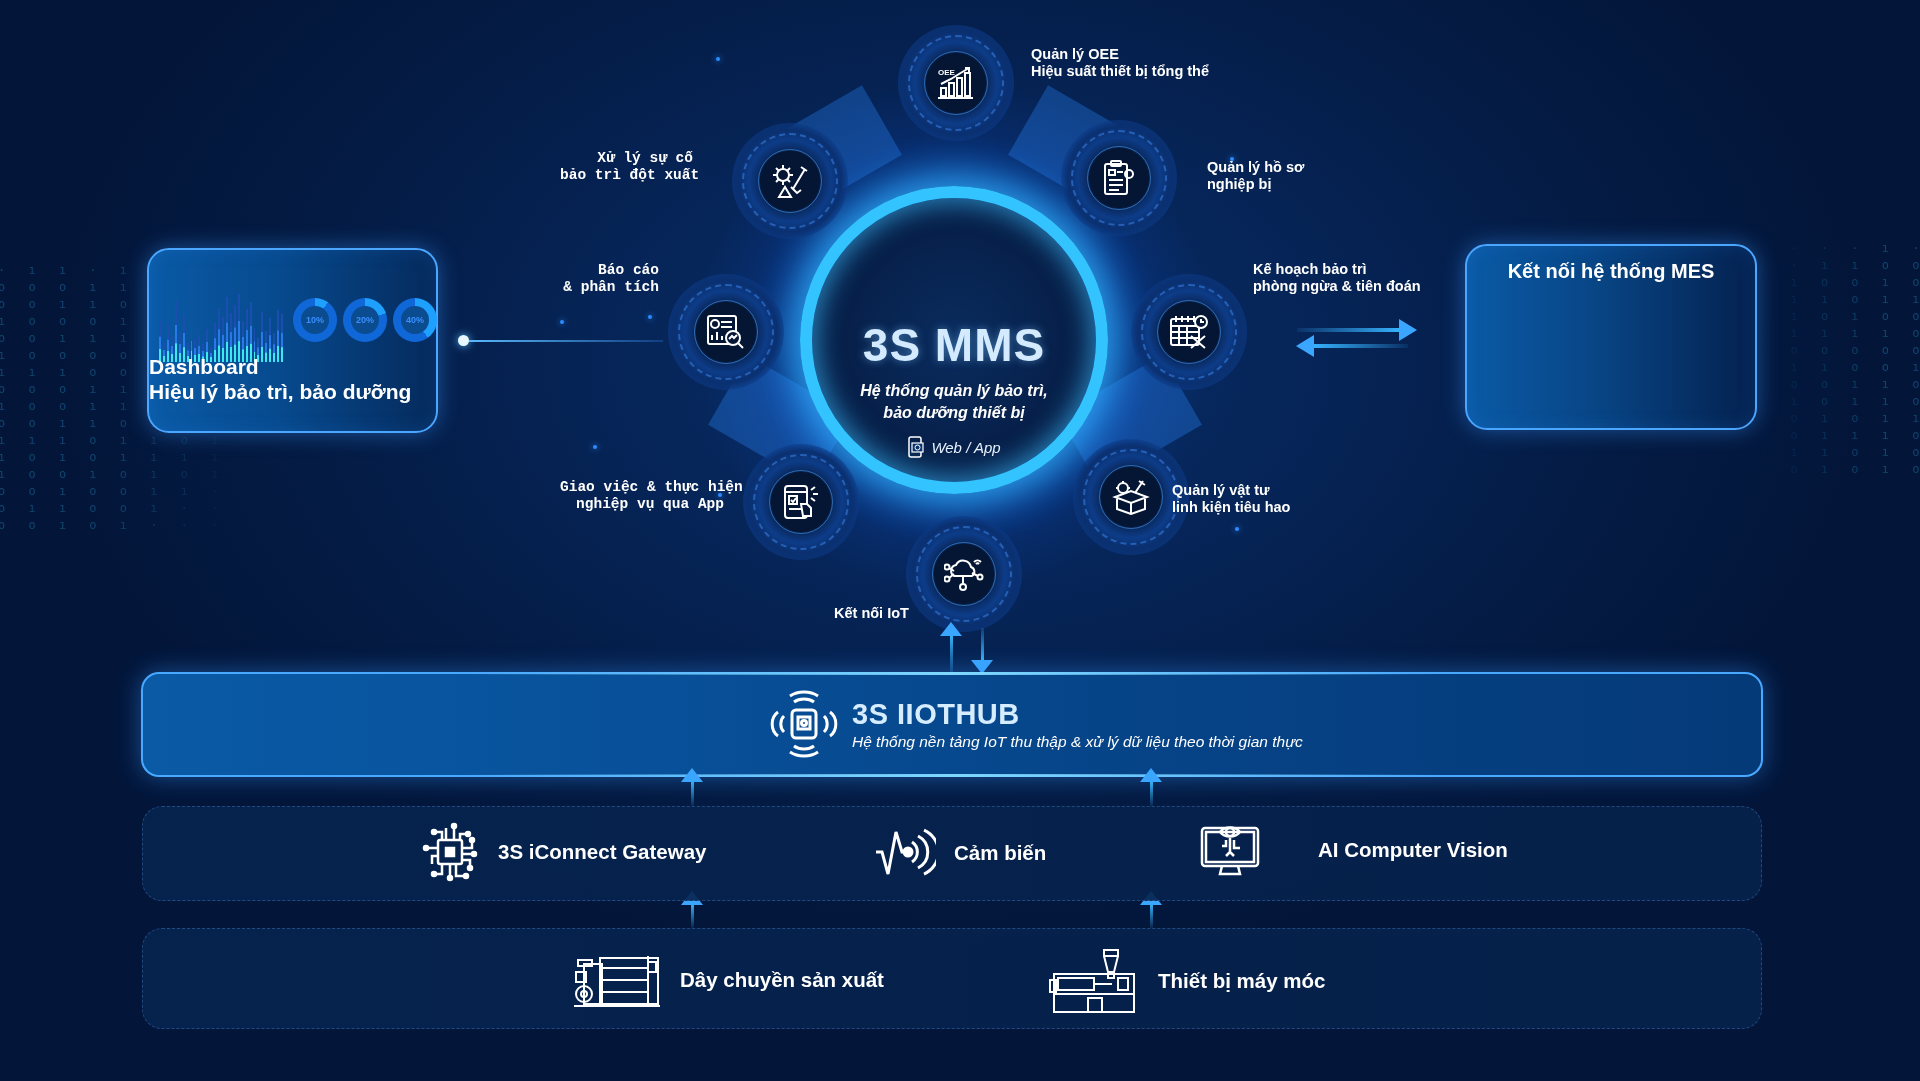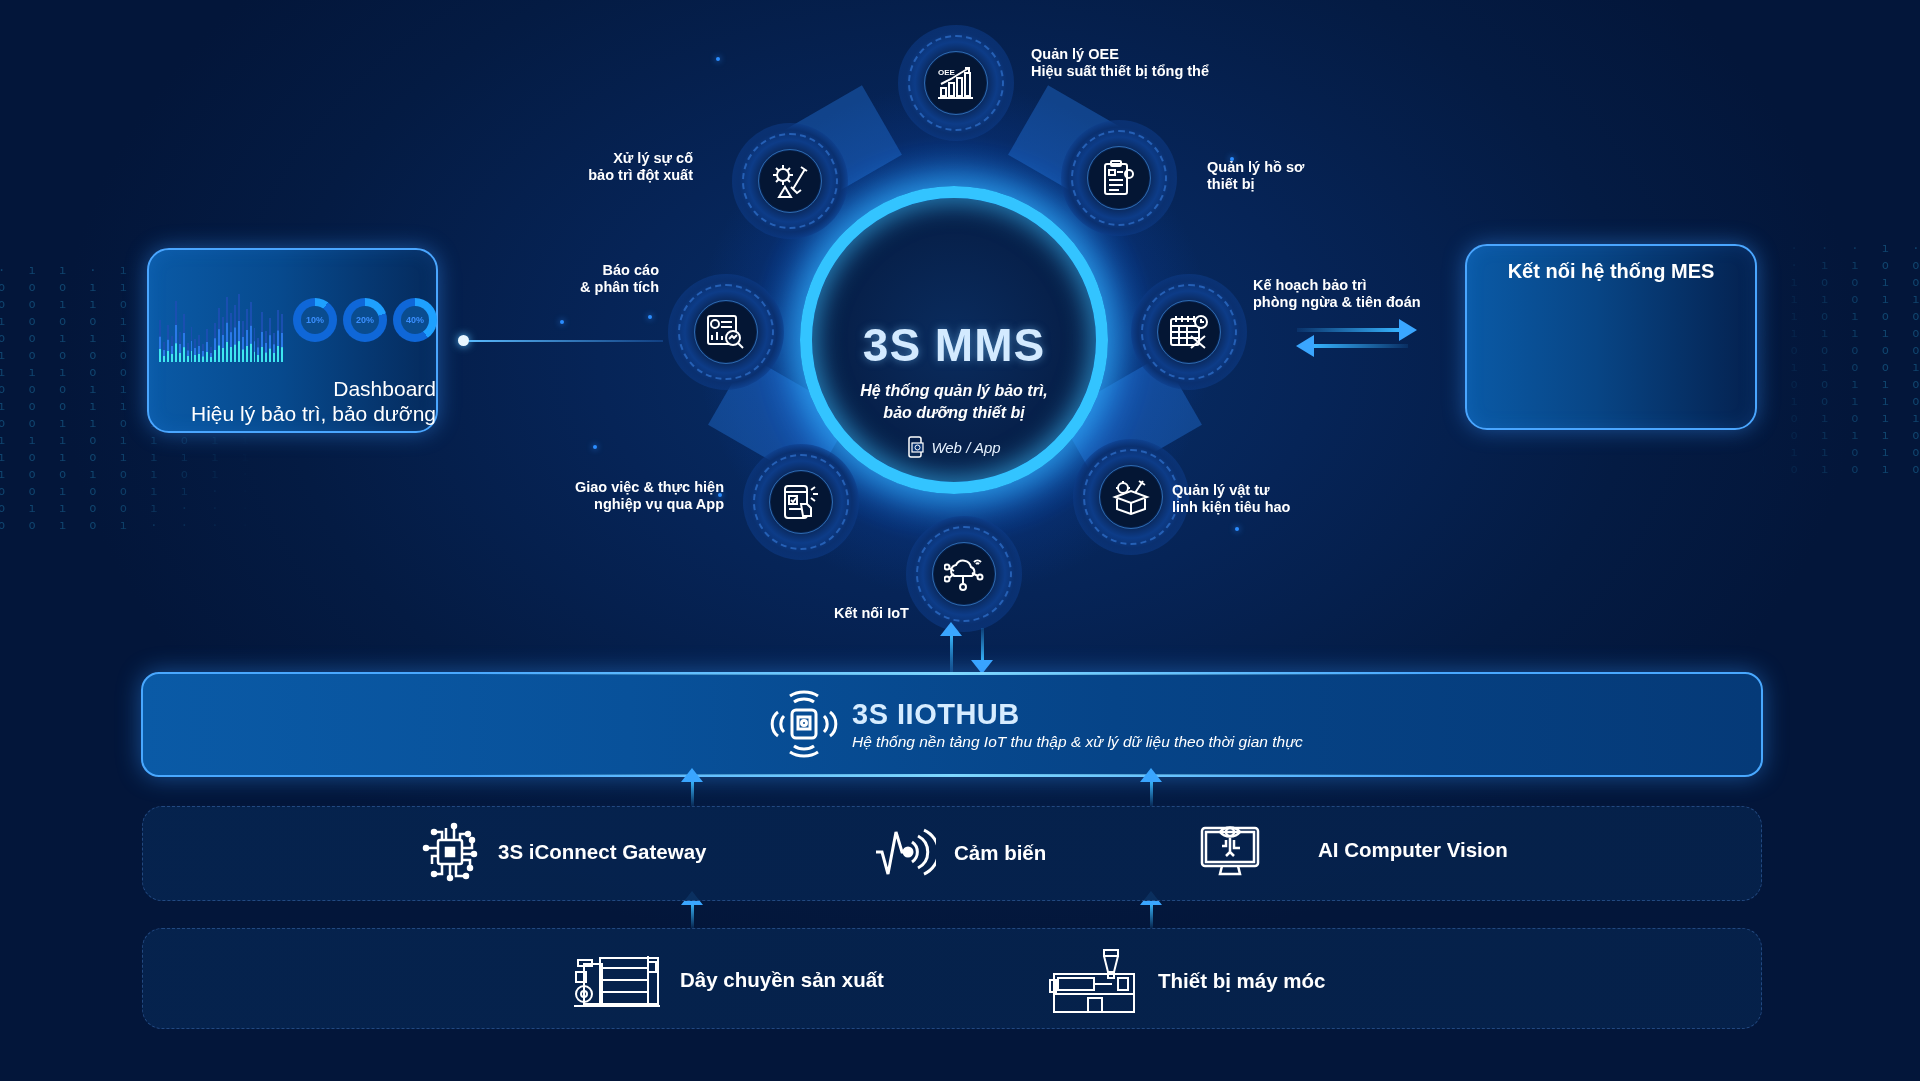--- a/index.html
+++ b/index.html
@@ -24,21 +24,21 @@
     box-shadow: 0 0 22px rgba(56,150,255,.45), inset 0 0 18px rgba(50,140,255,.15);
   }
   .dash { left: 147px; top: 248px; width: 291px; height: 185px;
     background: linear-gradient(90deg, #0a5aa6 0%, #074a8e 45%, #052a5c 100%); }
   .dash .bars { position: absolute; left: 10px; top: 44px; width: 124px; height: 68px; display: flex; align-items: flex-end; gap: 2px; }
   .dash .bars span { display: block; width: 2.5px; background: linear-gradient(to top, #3ee6f0 0%, #3ee6f0 30%, #2b78e8 31%, #2b78e8 60%, #1a4fb0 61%, #1a4fb0 100%); }
   .donuts { position: absolute; left: 144px; top: 48px; display: flex; gap: 6px; }
   .donut { width: 44px; height: 44px; border-radius: 50%; position: relative; display:flex; align-items:center; justify-content:center; }
   .donut::after { content:""; position:absolute; inset:8px; border-radius:50%; background:#0a4c8f; }
   .donut span { position: relative; z-index: 2; font-size: 9px; font-weight: bold; color: #3a8fff; }
-  .dash .title { position: absolute; left: 0; right: 0; top: 126px; text-align: right; font-size: 21px; font-weight: normal; line-height: 25px; }
+  .dash .title { position: absolute; left: 0; right: 0; top: 104px; text-align: left; font-size: 21px; font-weight: bold; line-height: 25px; }
 
   .connector { position: absolute; left: 463px; top: 340px; width: 200px; height: 2px; background: linear-gradient(90deg, #5bbcff, rgba(40,120,220,.3)); }
   .connector-dot { position: absolute; left: 458px; top: 335px; width: 11px; height: 11px; border-radius: 50%; background: #e8f6ff; box-shadow: 0 0 8px #58c0ff; }
 
   
   .mes { left: 1465px; top: 244px; width: 292px; height: 186px;
     background: linear-gradient(90deg, #0a5aa6 0%, #084585 45%, #04214f 100%); text-align: center; }
   .mes .big { margin-top: 48px; font-size: 42px; font-weight: bold; color: #d9ecff; letter-spacing: 1px; text-shadow: 0 0 6px rgba(120,190,255,.4); }
   .mes .sub { margin-top: 14px; font-size: 20px; font-weight: bold; }
 
@@ -62,21 +62,21 @@
   .mms-text .web { margin-top: 12px; font-size: 15px; font-style: italic; display: flex; justify-content: center; align-items: center; gap: 6px; color: #e6f2ff; }
 
   .node { position: absolute; width: 116px; height: 116px; border-radius: 50%; margin-left: -58px; margin-top: -58px;
     background: radial-gradient(circle, #041634 0 36%, #0a2a60 38%, #0d3c88 50%, #0a3070 62%, rgba(15,70,160,.4) 74%, rgba(15,70,160,0) 78%);
     display: flex; align-items: center; justify-content: center; }
   .node::before { content:""; position: absolute; inset: 10px; border-radius: 50%; border: 2px dashed rgba(70,150,255,.45); }
   .node::after { content:""; position: absolute; inset: 26px; border-radius: 50%; border: 1px solid rgba(80,170,255,.5); }
   .node svg { position: relative; z-index: 2; }
 
   .label { position: absolute; font-size: 14.5px; font-weight: bold; line-height: 17px; white-space: nowrap; }
-  .label.r { text-align: right; }
+  .label.r { text-align: right; font-family: Liberation Mono, monospace; }
 
   
   .varrow { position: absolute; width: 3px; background: linear-gradient(to bottom, #38b8ff, rgba(40,170,255,.2)); }
   .varrow.up::before { content:""; position:absolute; left:-10px; top:-12px; border-bottom: 14px solid #3aa6ff; border-left: 11.5px solid transparent; border-right: 11.5px solid transparent; }
   .varrow.down { background: linear-gradient(to top, #38b8ff, rgba(40,170,255,.2)); }
   .varrow.down::after { content:""; position:absolute; left:-10px; bottom:-12px; border-top: 14px solid #3aa6ff; border-left: 11.5px solid transparent; border-right: 11.5px solid transparent; }
 
   
   .hub { position: absolute; left: 141px; top: 672px; width: 1622px; height: 105px; border-radius: 18px;
     border: 2px solid #49a8ff;
@@ -309,27 +309,27 @@
 <div class="label" style="left:1031px;top:46px">
   <div>Quản lý OEE</div>
   <div>Hiệu suất thiết bị tổng thể</div>
 </div>
 <div class="label r" style="left:560px;top:150px;width:133px">
   <div>Xử lý sự cố</div>
   <div>bảo trì đột xuất</div>
 </div>
 <div class="label" style="left:1207px;top:159px">
   <div>Quản lý hồ sơ</div>
-  <div>thiết bị</div>
+  <div>nghiệp bị</div>
 </div>
 <div class="label r" style="left:540px;top:262px;width:119px">
   <div>Báo cáo</div>
   <div>&amp; phân tích</div>
 </div>
-<div class="label" style="left:1253px;top:277px">
+<div class="label" style="left:1253px;top:261px">
   <div>Kế hoạch bảo trì</div>
   <div>phòng ngừa &amp; tiên đoán</div>
 </div>
 <div class="label r" style="left:560px;top:479px;width:164px">
   <div>Giao việc &amp; thực hiện</div>
   <div>nghiệp vụ qua App</div>
 </div>
 <div class="label" style="left:1172px;top:482px">
   <div>Quản lý vật tư</div>
   <div>linh kiện tiêu hao</div>

